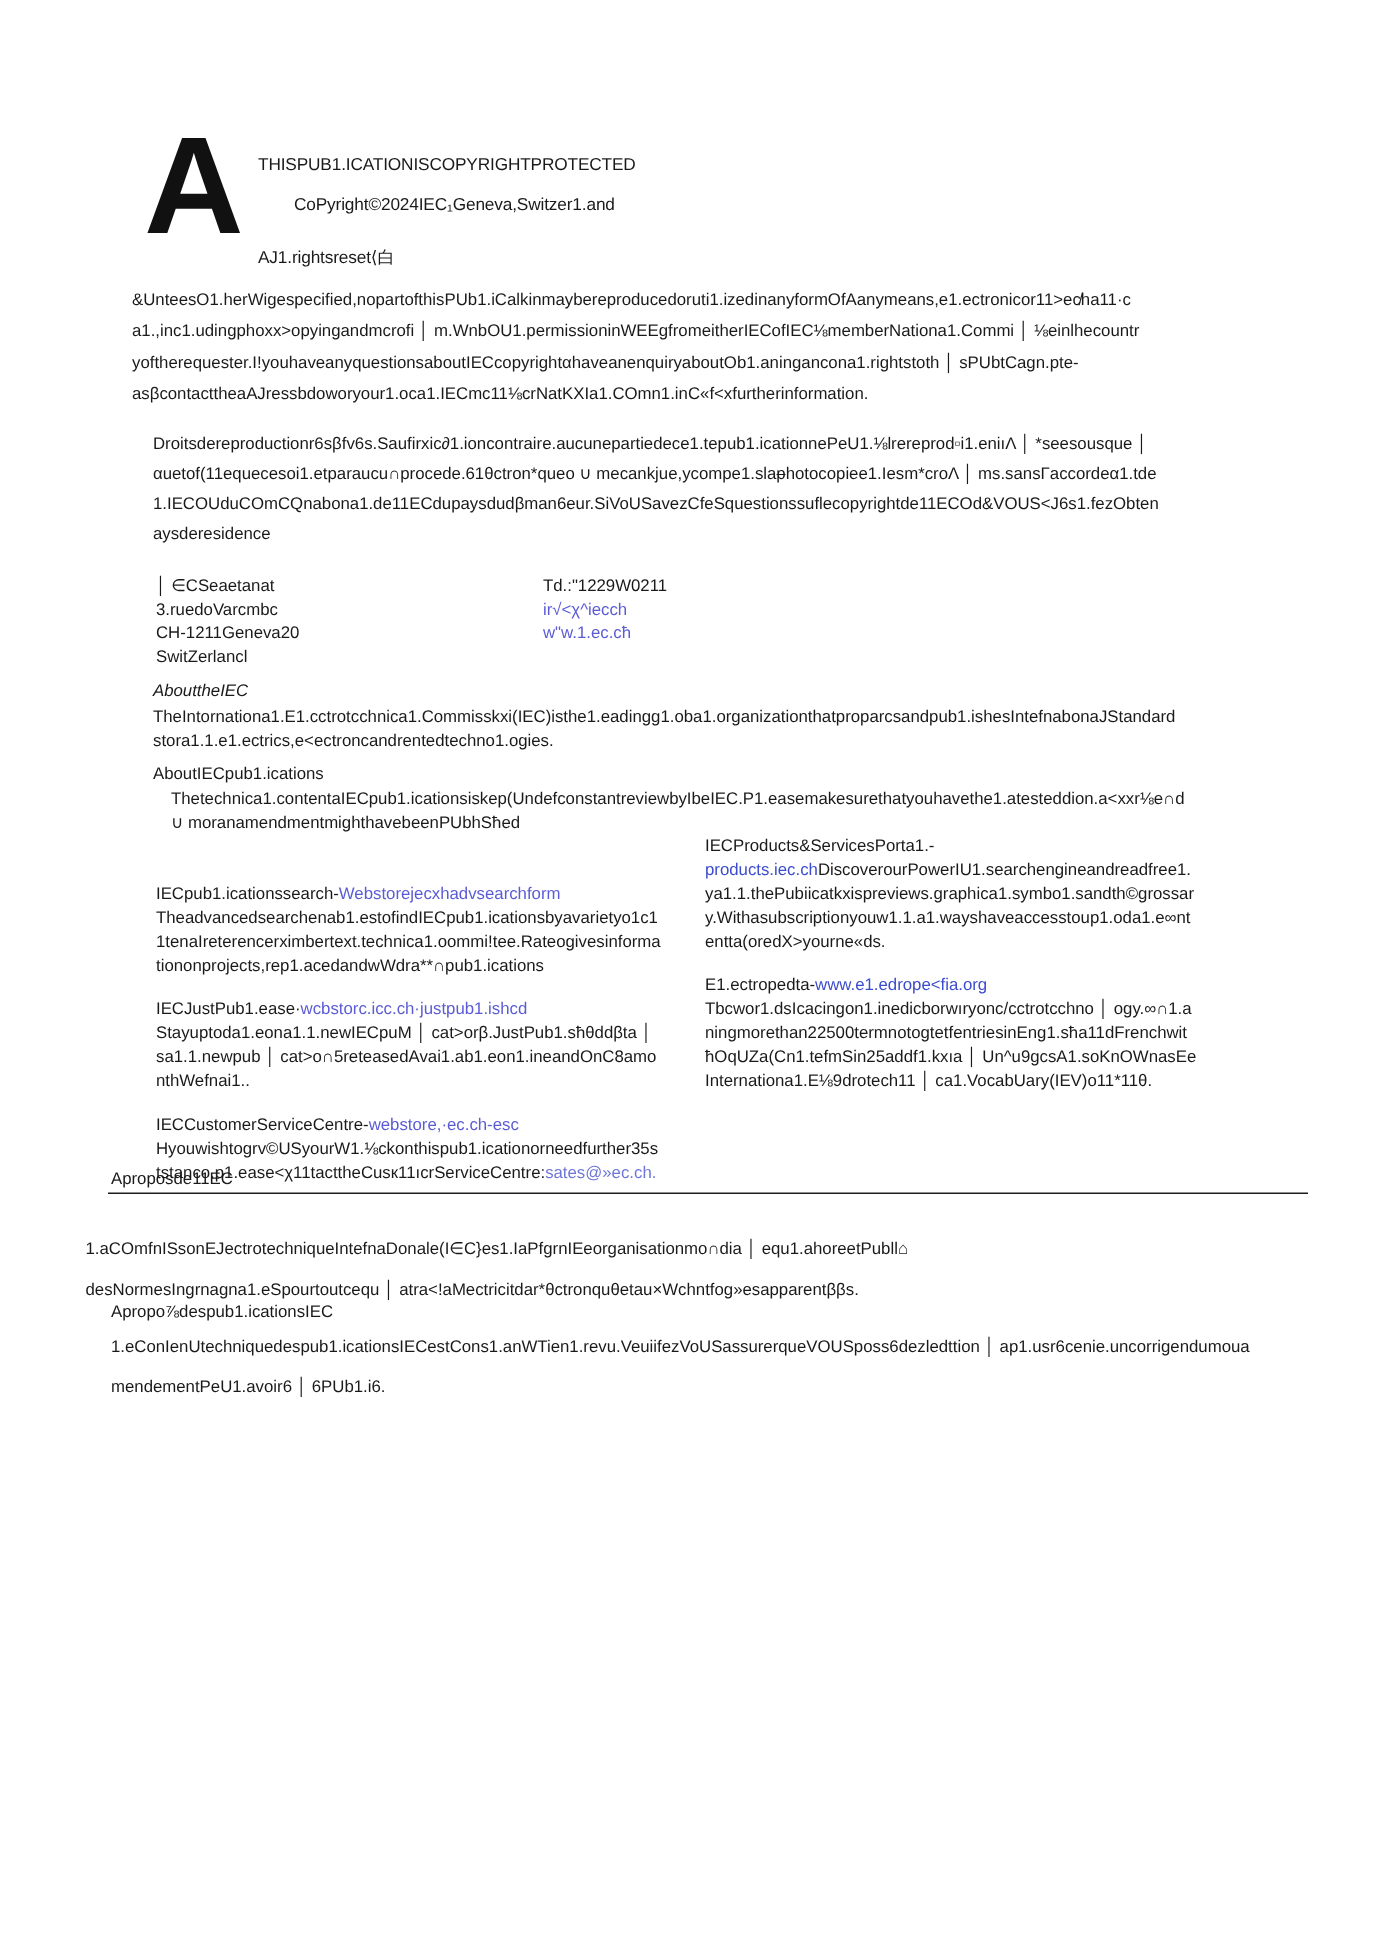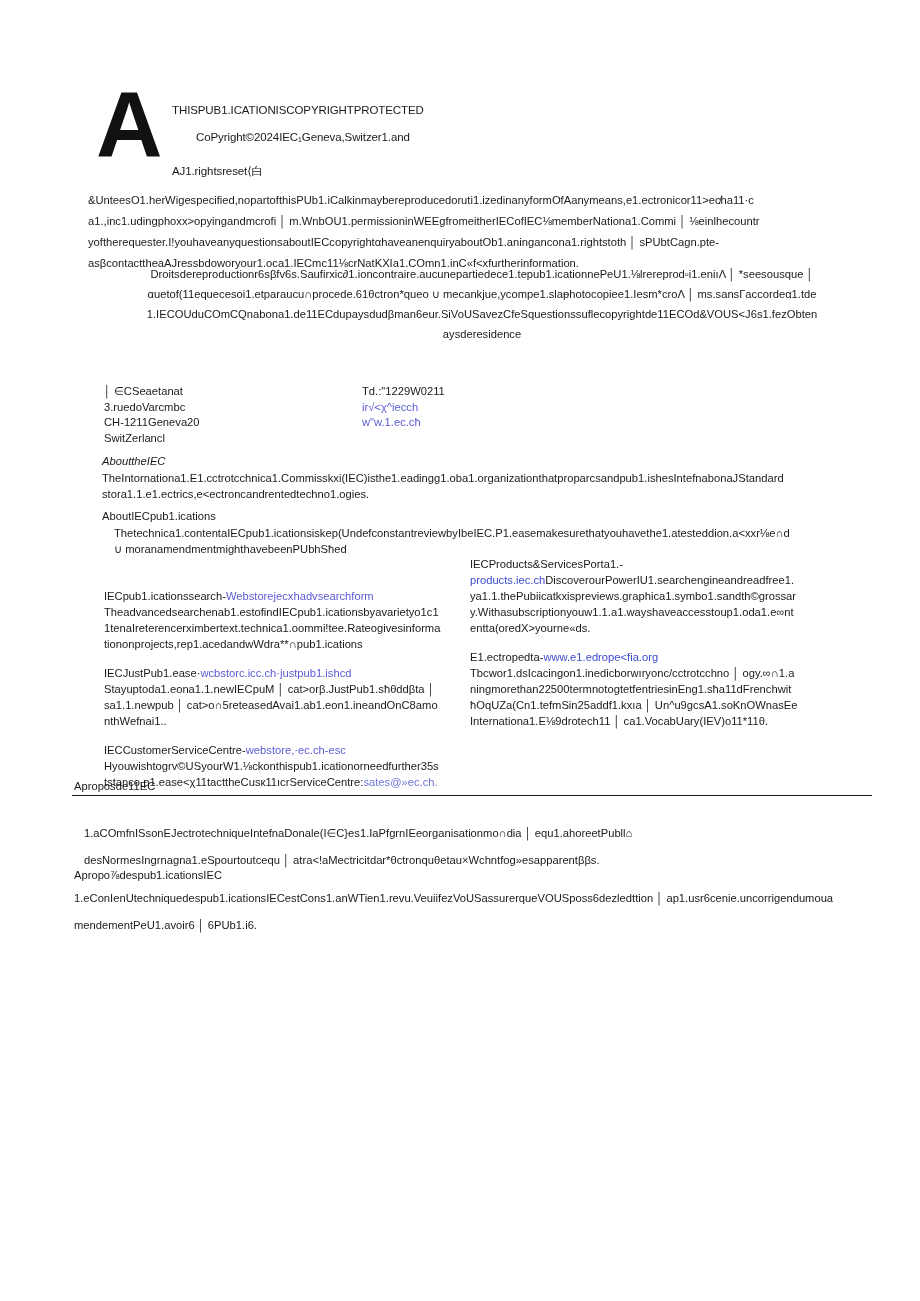--- a/index.html
+++ b/index.html
@@ -65,24 +65,23 @@
   }
   .para .ln { display: block; white-space: nowrap; }
 
   #legal-en {
     left: 88px;
     top: 190px;
     width: 760px;
   }
   #legal-fr {
     left: 102px;
-    top: 264px;
+    top: 286px;
     width: 760px;
     line-height: 20px;
-    text-align: center;
   }
 
   
   .address-block {
     position: absolute;
     left: 104px;
     top: 384px;
     width: 420px;
     font-size: 11.2px;
     line-height: 15.5px;
@@ -166,21 +165,21 @@
   }
   .fr-body {
     position: absolute;
     font-size: 11.2px;
     line-height: 27px;
     color: #1a1a1a;
   }
   .fr-body .ln { display: block; white-space: nowrap; }
 
   #fr1-head { left: 74px; top: 780px; }
-  #fr1-body { left: 84px; top: 820px; width: 800px; }
+  #fr1-body { left: 57px; top: 820px; width: 800px; }
 
   #fr2-head { left: 74px; top: 869px; }
   #fr2-body { left: 74px; top: 885px; width: 800px; }
 </style>
 </head>
 <body>
 
 <div class="page">
 
   <div class="copyright-header">

